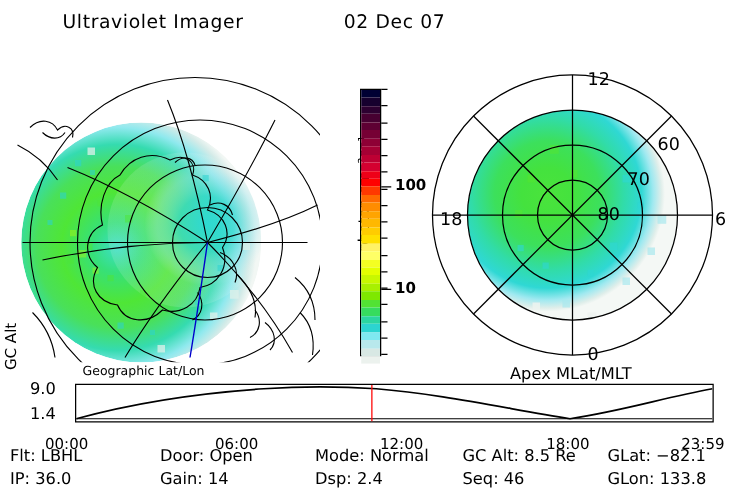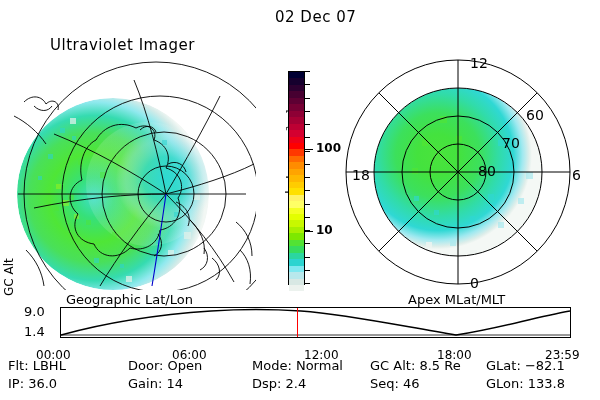--- a/index.html
+++ b/index.html
@@ -5,21 +5,21 @@
   html,body{margin:0;padding:0;background:#ffffff;}
   body{width:600px;height:400px;overflow:hidden;
        font-family:"DejaVu Sans","Liberation Sans",sans-serif;color:#000;}
   #root{position:relative;width:600px;height:400px;}
 
   .abs{position:absolute;}
 
   
   #header{top:8px;left:0;width:600px;height:24px;}
   #header .ht{position:absolute;font-size:15px;letter-spacing:.5px;white-space:nowrap;}
-  #title-text{left:50px;top:0;margin-top:28px;}
+  #title-text{left:50px;top:0;}
   #date-text{left:275px;top:0;}
   #time-text{left:432px;top:0;}
 
   
   .panel{overflow:hidden;}
   #geo-panel{left:8px;top:44px;width:248px;height:246px;}
   #mlt-panel{left:330px;top:44px;width:258px;height:250px;text-align:center;}
   .panel svg{display:block;}
 
   
@@ -32,21 +32,21 @@
   #cbar-grad{position:absolute;left:0;top:0;width:15px;height:212px;}
   .cseg{width:100%;}
   #cbar-ticks{position:absolute;left:43px;top:11px;width:20px;height:213px;}
   .tick{position:absolute;left:0;height:1px;background:#000;}
   .tick.minor{width:5px;}
   .tick.major{width:8px;}
   .clab{position:absolute;left:11px;font-size:12px;line-height:10px;white-space:nowrap;font-weight:bold;}
 
   
   #strip{left:0;top:292px;width:600px;height:56px;}
-  #strip-title-left{position:absolute;left:66px;top:0;font-size:13px;white-space:nowrap;}
+  #strip-title-left{position:absolute;left:66px;top:0;font-size:10px;white-space:nowrap;}
   #strip-title-right{position:absolute;left:408px;top:0;font-size:13px;white-space:nowrap;}
   #gcalt-label{position:absolute;left:2px;top:4px;width:16px;font-size:12px;
       white-space:nowrap;transform:rotate(-90deg);transform-origin:left top;}
   #gcalt-label span{display:block;}
   #ytick-hi{position:absolute;left:24px;top:12px;font-size:13px;}
   #ytick-lo{position:absolute;left:24px;top:32px;font-size:13px;}
   #strip-plot{position:absolute;left:60px;top:15px;width:511px;height:31px;
       border:1px solid #000;box-sizing:border-box;}
   #xticks{position:absolute;left:0;top:56px;width:548px;height:14px;}
   .xt{position:absolute;font-size:12px;white-space:nowrap;}

